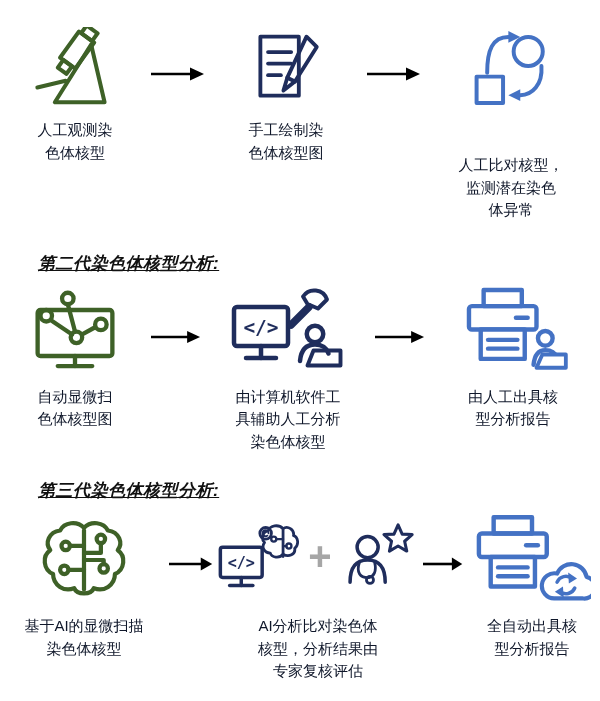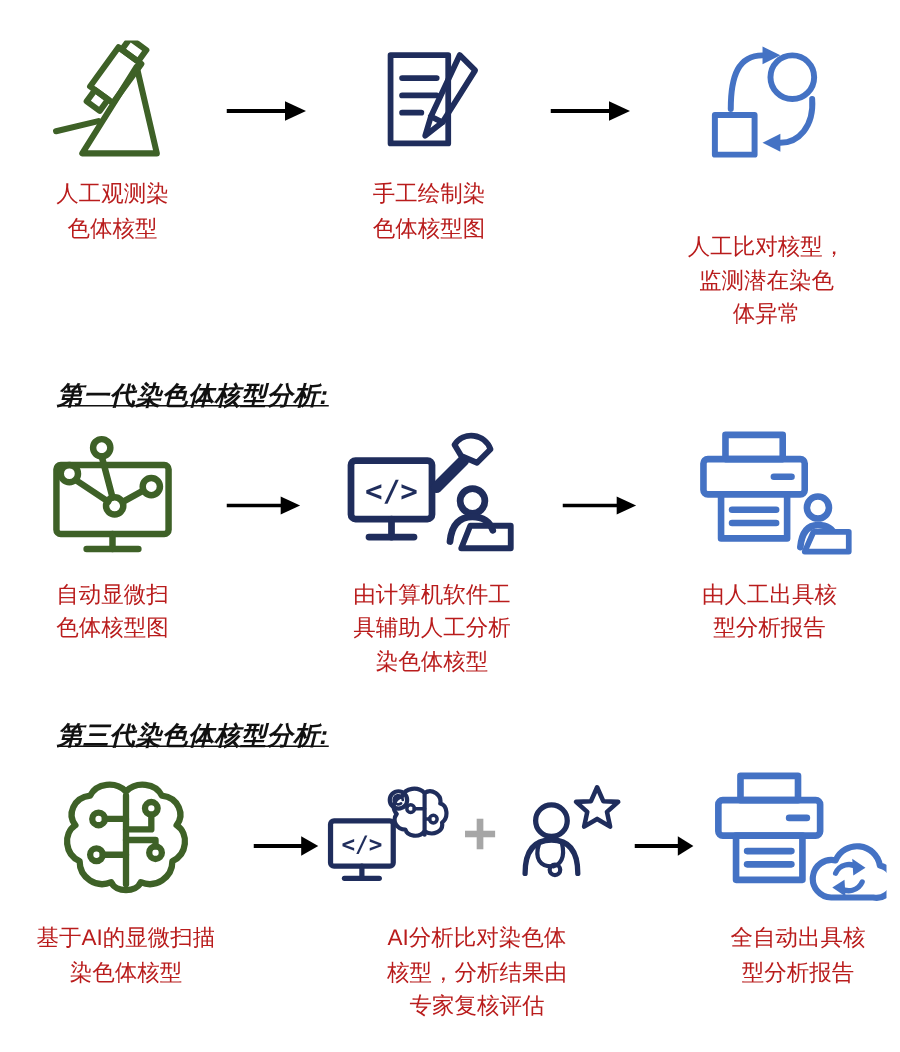--- a/index.html
+++ b/index.html
@@ -10,21 +10,21 @@
   }
   .section-heading{
     margin:0 0 0 38px;font-size:17px;font-weight:bold;font-style:italic;
     text-decoration:underline;color:#111;letter-spacing:.5px;
   }
   .row{display:flex;align-items:flex-start;}
   .step{display:flex;flex-direction:column;align-items:center;box-sizing:border-box;}
   .iconbox{display:flex;align-items:center;justify-content:center;}
   .caption{
     font-size:15px;line-height:1.5;text-align:center;white-space:pre-line;
-    color:#b91c1c;margin-top:5px;
+    color:#0f172a;margin-top:5px;
   }
   .arrow{flex:0 0 auto;display:flex;justify-content:center;}
   .icon-group{display:flex;align-items:center;}
   .plus{
     font-size:40px;font-weight:bold;color:#a6a6a6;line-height:1;
     margin:0 4px;transform:translateY(-4px);
   }
   svg{display:block;}
   
   #row1{margin-top:12px;} #row1 .step:nth-child(1){width:150px;} #row1 .arrow{width:56px;margin-top:40px;}
@@ -102,21 +102,21 @@
           <path d="M57 28 C58 42 50 50 41 50"></path>
           <polygon points="41,45.5 32,50 41,54.5" fill="#4472c4" stroke="none"></polygon>
         </svg>
       </div>
       <div class="caption">人工比对核型，
 监测潜在染色
 体异常</div>
     </div>
   </div>
 
-  <h2 id="h2" class="section-heading">第一代染色体核型分析:</h2>
+  <h2 id="h2" class="section-heading">第二代染色体核型分析:</h2>
 
   <div id="row2" class="row">
     <div class="step">
       <div class="iconbox">
         <svg width="92" height="88" viewBox="0 0 64 60" fill="none" stroke="#3e6127" stroke-width="3" stroke-linecap="round" stroke-linejoin="round">
           <rect x="6" y="14" width="52" height="32" rx="2"></rect>
           <path d="M32 46 V53"></path>
             <path d="M20 53 H44"></path>
           <path d="M27 10 L32 29"></path>
             <path d="M15 21 L30 31"></path>

